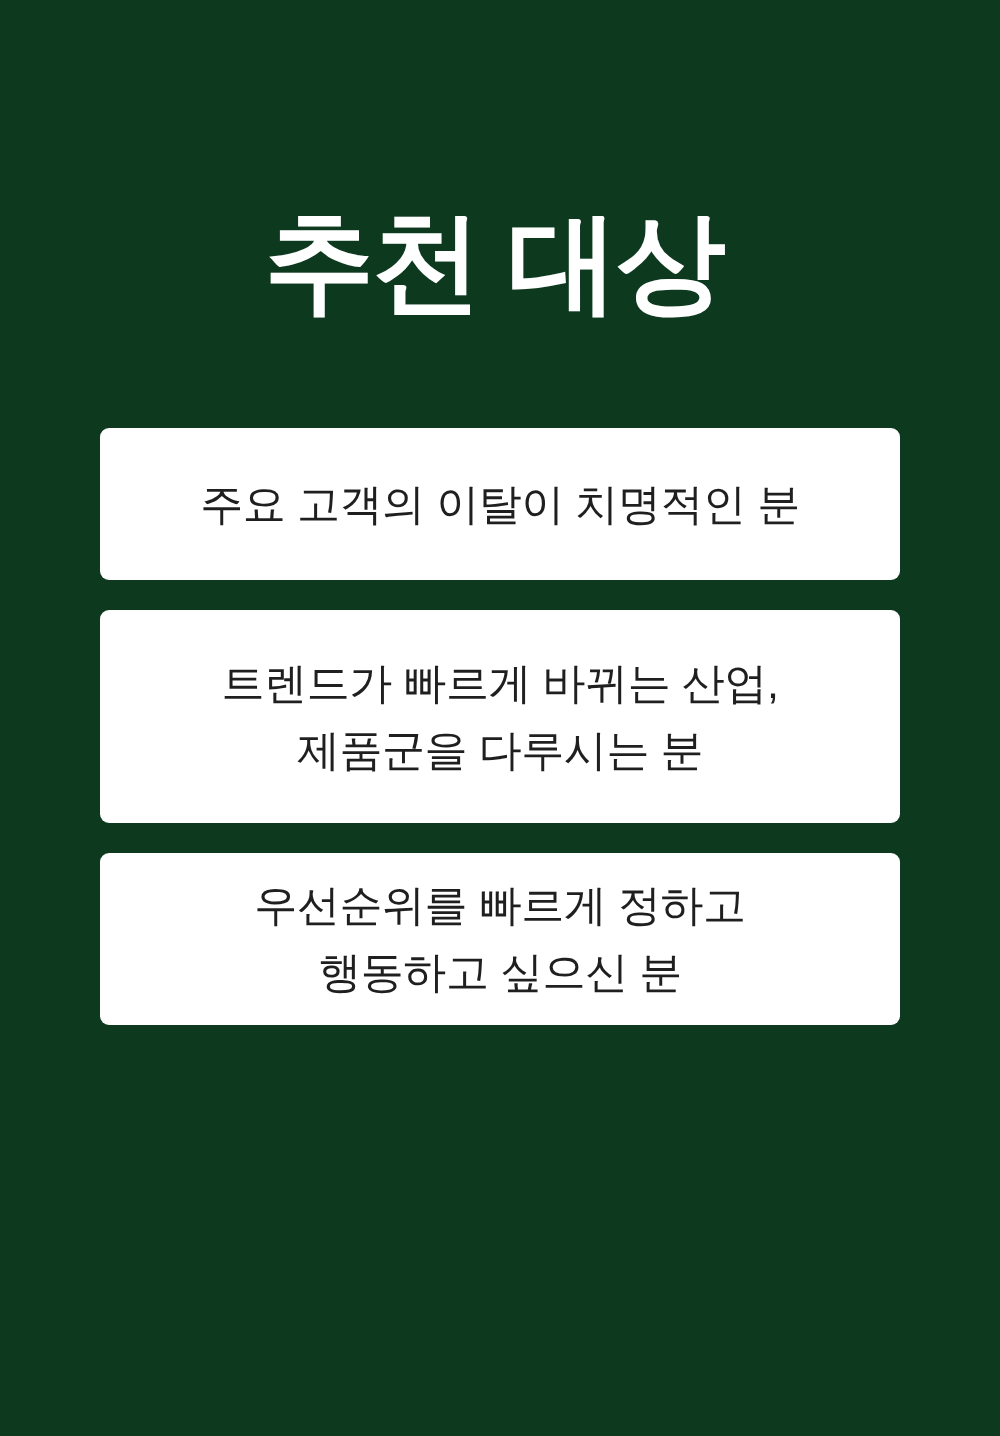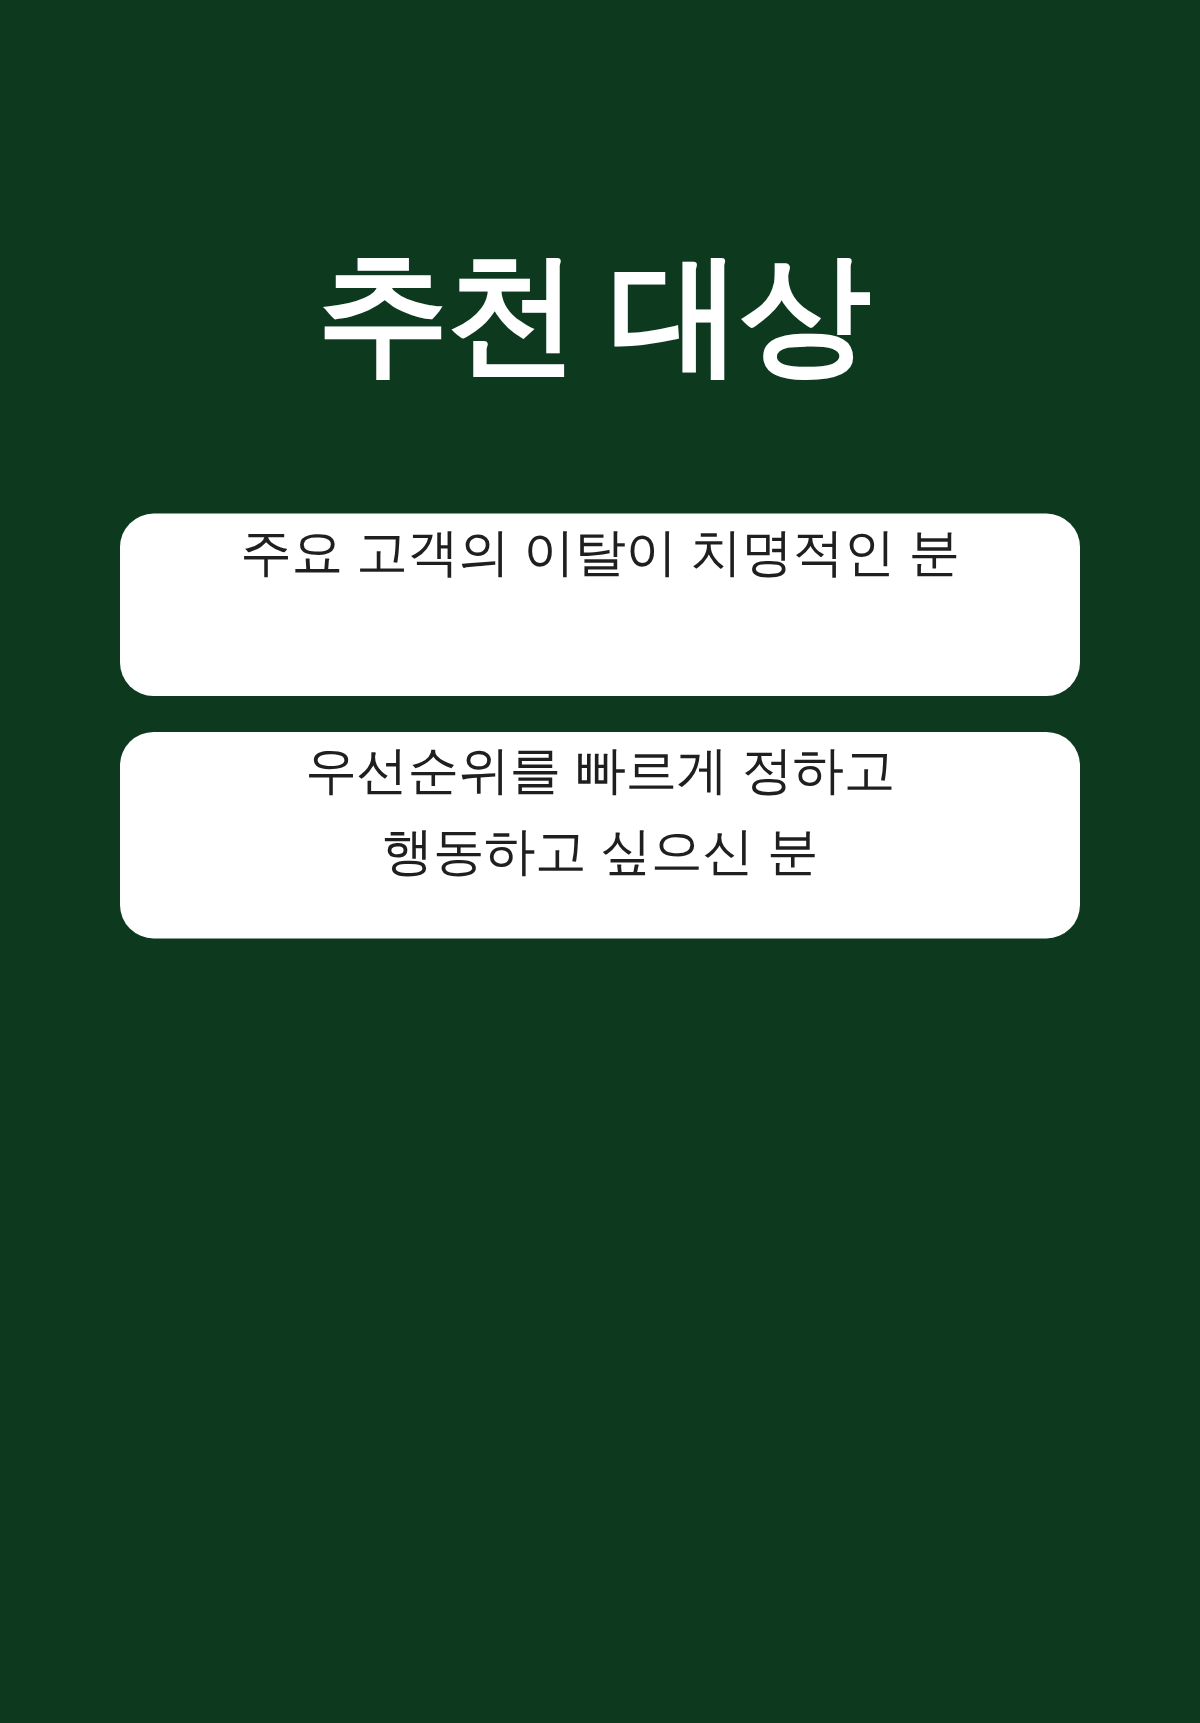--- a/index.html
+++ b/index.html
@@ -37,22 +37,23 @@
     position: absolute;
     top: 428px;
     left: 100px;
     width: 800px;
     display: flex;
     flex-direction: column;
     gap: 30px;
   }
   .card {
     background: #ffffff;
-    border-radius: 28px;
+    border-radius: 9px;
     display: flex;
+    align-items: center;
     justify-content: center;
     text-align: center;
   }
   .card--single { height: 152px; }
   .card--double-a { height: 213px; }
   .card--double-b { height: 172px; }
   .card-text {
     margin: 0;
     color: #1f1f1f;
     font-size: 43px;
@@ -67,20 +68,24 @@
 
 <div class="page">
   <h1 class="title">추천 대상</h1>
 
   <div class="cards">
 
     <div class="card card--single">
       <p class="card-text">주요 고객의 이탈이 치명적인 분</p>
     </div>
 
+    <div class="card card--double-a">
+      <p class="card-text">트렌드가 빠르게 바뀌는 산업,
+제품군을 다루시는 분</p>
+    </div>
 
 
     <div class="card card--double-b">
       <p class="card-text">우선순위를 빠르게 정하고
 행동하고 싶으신 분</p>
     </div>
 
   </div>
 </div>
 

